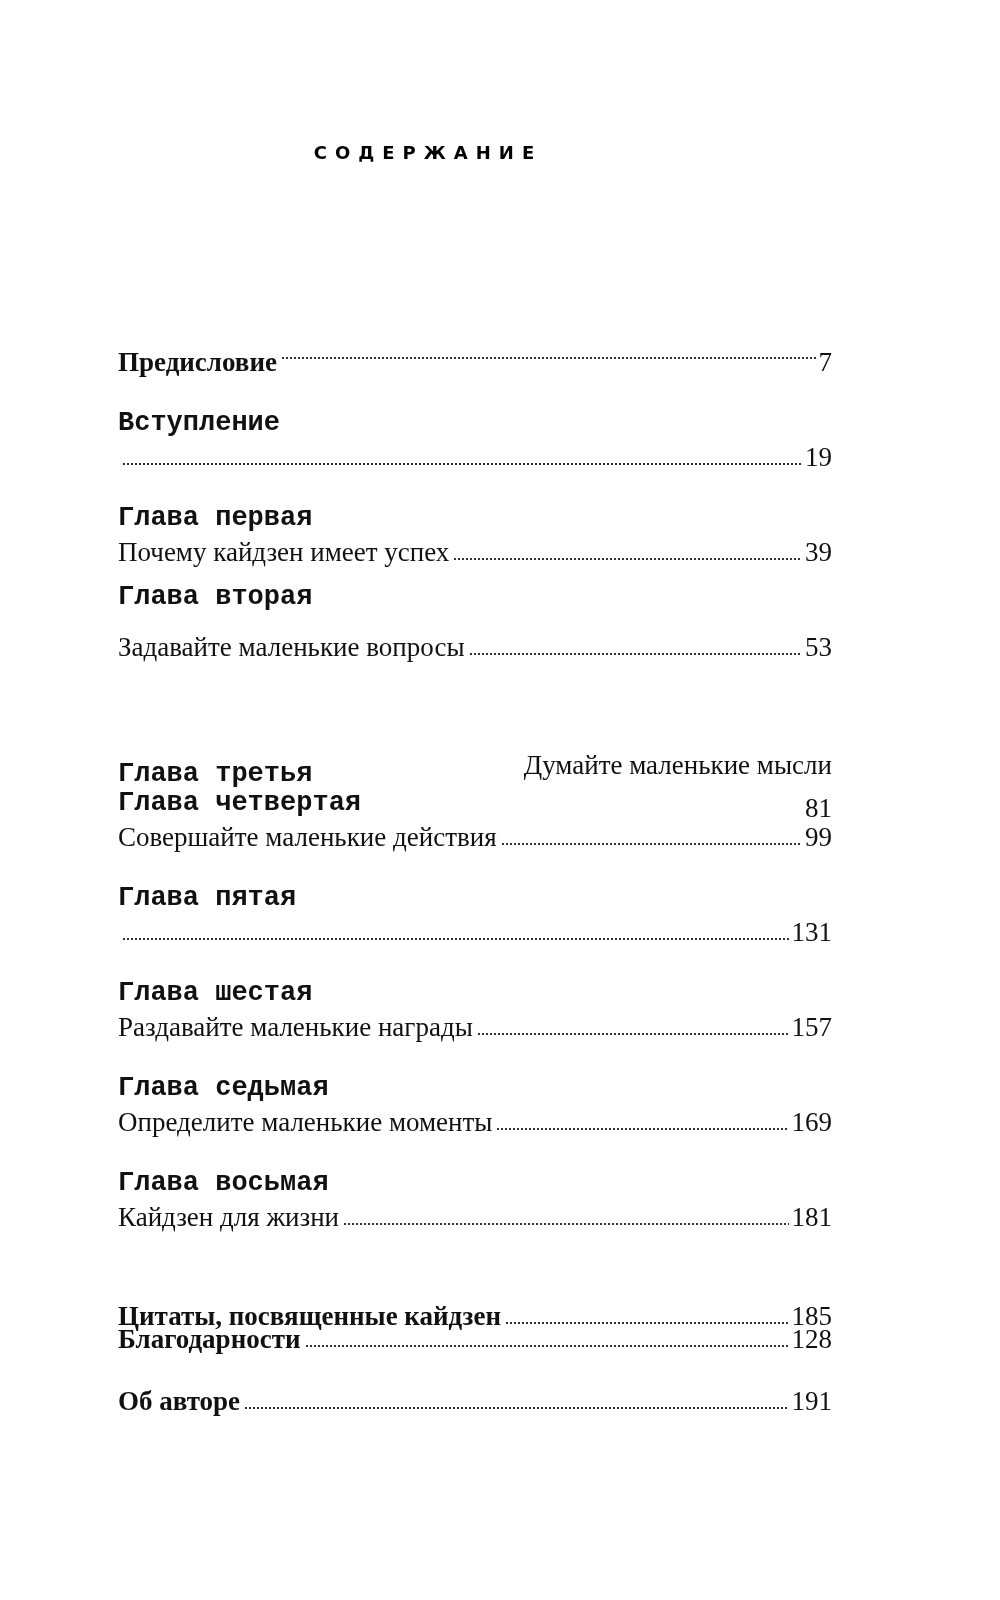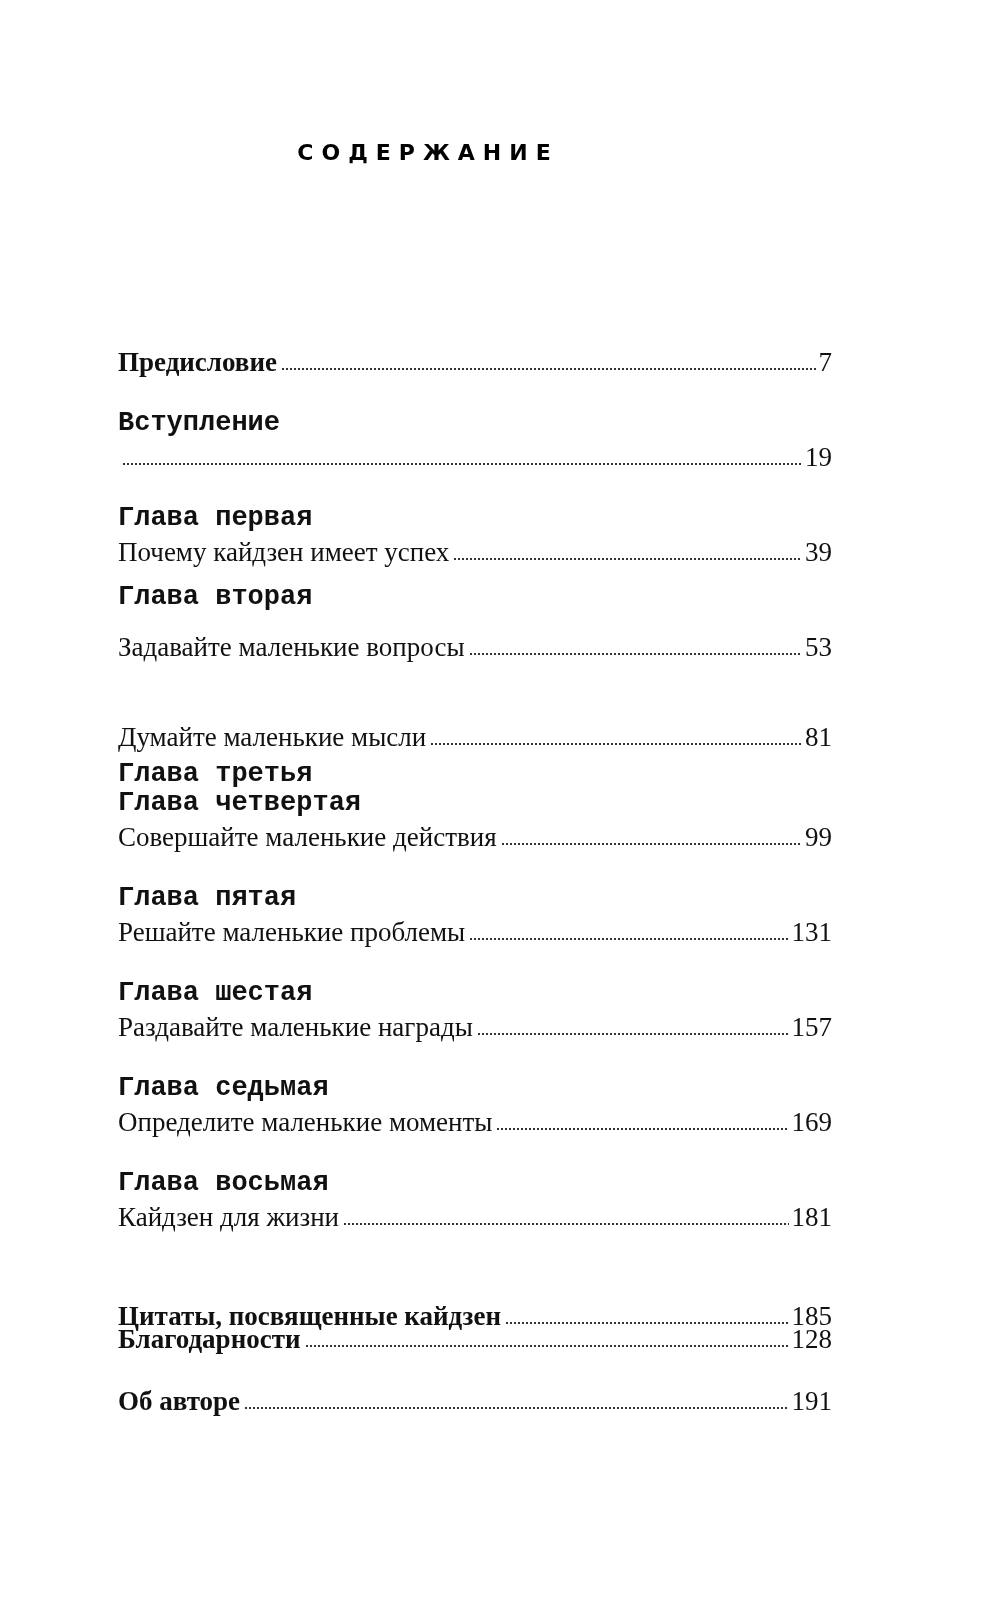--- a/index.html
+++ b/index.html
@@ -1,19 +1,19 @@
 <!DOCTYPE html>
 <html><head>
 <meta charset="utf-8">
 <style>
   html, body { margin: 0; padding: 0; background: #ffffff; }
   body { width: 1000px; height: 1600px; position: relative; overflow: hidden; color: #111111; }
   .title {
     position: absolute; top: 133px; left: 0; width: 848px; text-align: center;
-    font-family: "DejaVu Sans", sans-serif; font-weight: bold; font-size: 22px;
+    font-family: "DejaVu Sans", sans-serif; font-weight: bold; font-size: 18px;
     letter-spacing: 8px; line-height: 40px; color: #000000; padding-left: 8px; box-sizing: border-box;
   }
   .toc { position: absolute; left: 118px; width: 714px; top: 0; }
   .row {
     position: absolute; left: 0; width: 714px; height: 34px;
     display: flex; align-items: flex-end;
     font-family: "Liberation Serif", serif; font-size: 27px; line-height: 34px;
   }
   .row.bold .label { font-weight: bold; }
   .heading {
@@ -28,21 +28,21 @@
   }
   .page { white-space: nowrap; flex: 0 0 auto; text-align: right; }
 </style>
 </head>
 <body>
 
 <div class="title">СОДЕРЖАНИЕ</div>
 
 <div class="toc">
 
-  <div class="row bold" style="top:345px;">
+  <div class="row bold" style="top:345px;align-items:center;">
     <span class="label">Предисловие</span>
     <span class="leader"></span>
     <span class="page">7</span>
   </div>
 
   <div class="heading" style="top:406px;">Вступление</div>
   <div class="row" style="top:440px;">
     <span class="leader"></span>
     <span class="page">19</span>
   </div>
@@ -55,36 +55,35 @@
   </div>
 
   <div class="heading" style="top:580px;">Глава вторая</div>
   <div class="row" style="top:630px;">
     <span class="label">Задавайте маленькие вопросы</span>
     <span class="leader"></span>
     <span class="page">53</span>
   </div>
 
   <div class="heading" style="top:709px;margin-top:48px;">Глава третья</div>
-  <div class="row" style="top:720px;">
+  <div class="row" style="top:748px;flex-direction:column;">
     <span class="label">Думайте маленькие мысли</span>
     <span class="leader"></span>
     <span class="page">81</span>
   </div>
 
   <div class="heading" style="top:786px;">Глава четвертая</div>
   <div class="row" style="top:820px;">
     <span class="label">Совершайте маленькие действия</span>
     <span class="leader"></span>
     <span class="page">99</span>
   </div>
 
   <div class="heading" style="top:881px;">Глава пятая</div>
   <div class="row" style="top:915px;">
-    <span class="label">Решайте маленькие проблемы</span>
     <span class="leader"></span>
     <span class="page">131</span>
   </div>
 
   <div class="heading" style="top:976px;">Глава шестая</div>
   <div class="row" style="top:1010px;">
     <span class="label">Раздавайте маленькие награды</span>
     <span class="leader"></span>
     <span class="page">157</span>
   </div>

